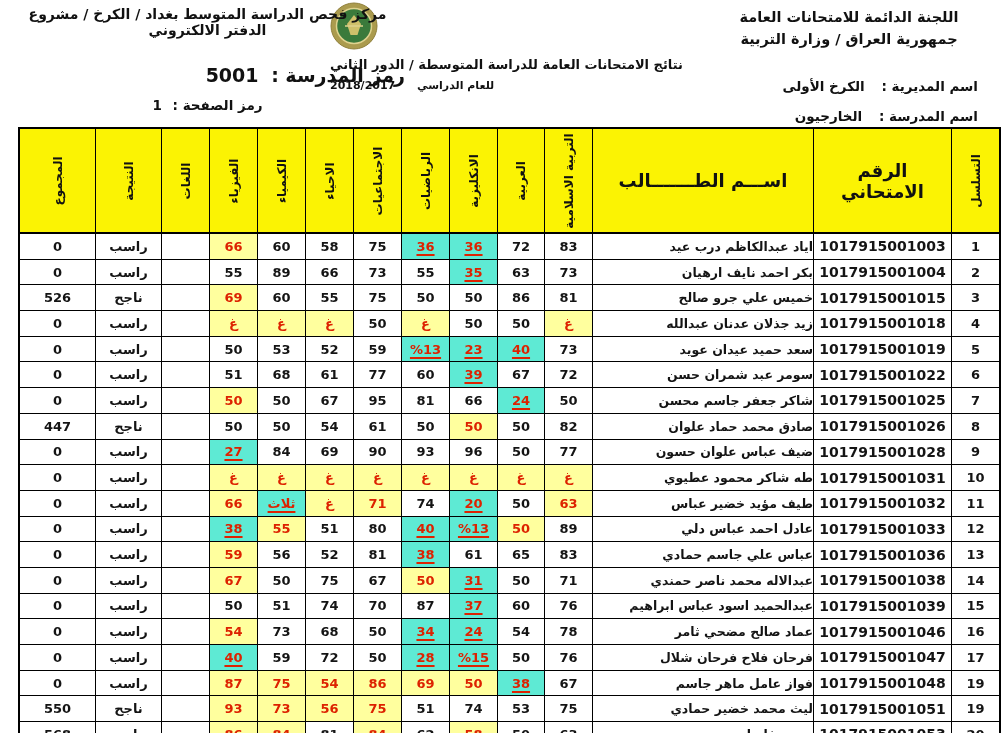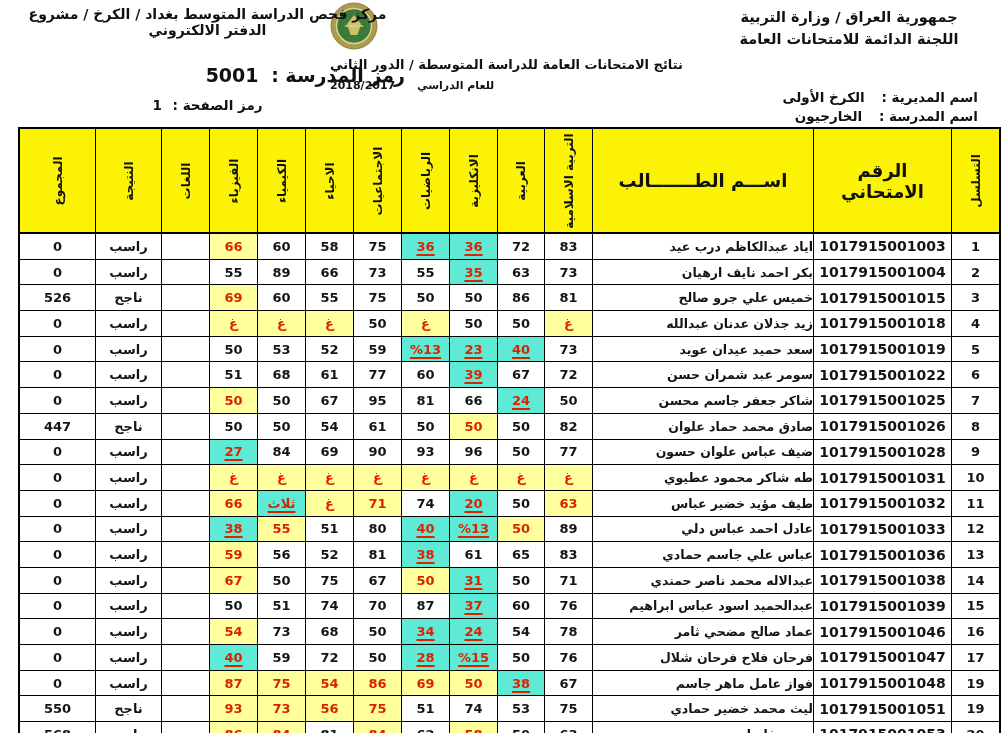--- a/index.html
+++ b/index.html
@@ -10,21 +10,21 @@
     position:relative;
     overflow:hidden;
   }
   .hdr-right {
     position:absolute; top:6px; right:18px; width:270px;
     text-align:center; font-weight:bold; font-size:14.5px;
     line-height:1.55; direction:rtl; color:#111;
   }
   .meta-line { position:absolute; right:24px; font-weight:bold; font-size:13.5px; direction:rtl; color:#111; }
   .meta-line .val { margin-right:12px; }
-  .meta-dir { top:89px; }
+  .meta-dir { top:78px; }
   .meta-school { top:108px; }
   .hdr-center {
     position:absolute; top:2px; left:330px; width:440px;
     text-align:left; font-weight:bold; direction:rtl; color:#111;
   }
   .emblem-wrap { height:48px; }
   .hdr-center .l1 { font-size:13px; margin-top:7px; }
   .hdr-center .l2 { font-size:11px; margin-top:7px; }
   .hdr-center .year { margin-right:18px; display:inline-block; direction:ltr; }
   .hdr-left {
@@ -68,22 +68,22 @@
     text-decoration:underline; text-decoration-thickness:2px;
     text-underline-offset:3px; text-decoration-color:#dd2200;
   }
   td.gd { color:#dd2200; background:#ffff9e; }
   td.ga { color:#dd2200; background:#ffff9e; }
 </style>
 </head>
 <body>
 
 <div class="hdr-right">
+  <div>اللجنة الدائمة للامتحانات العامة</div>
   <div>جمهورية العراق / وزارة التربية</div>
-  <div>اللجنة الدائمة للامتحانات العامة</div>
 </div>
 <div class="meta-line meta-dir">
   <span>اسم المديرية :</span>
   <span class="val">الكرخ الأولى</span>
 </div>
 <div class="meta-line meta-school">
   <span>اسم المدرسة :</span>
   <span class="val">الخارجيون</span>
 </div>
 

